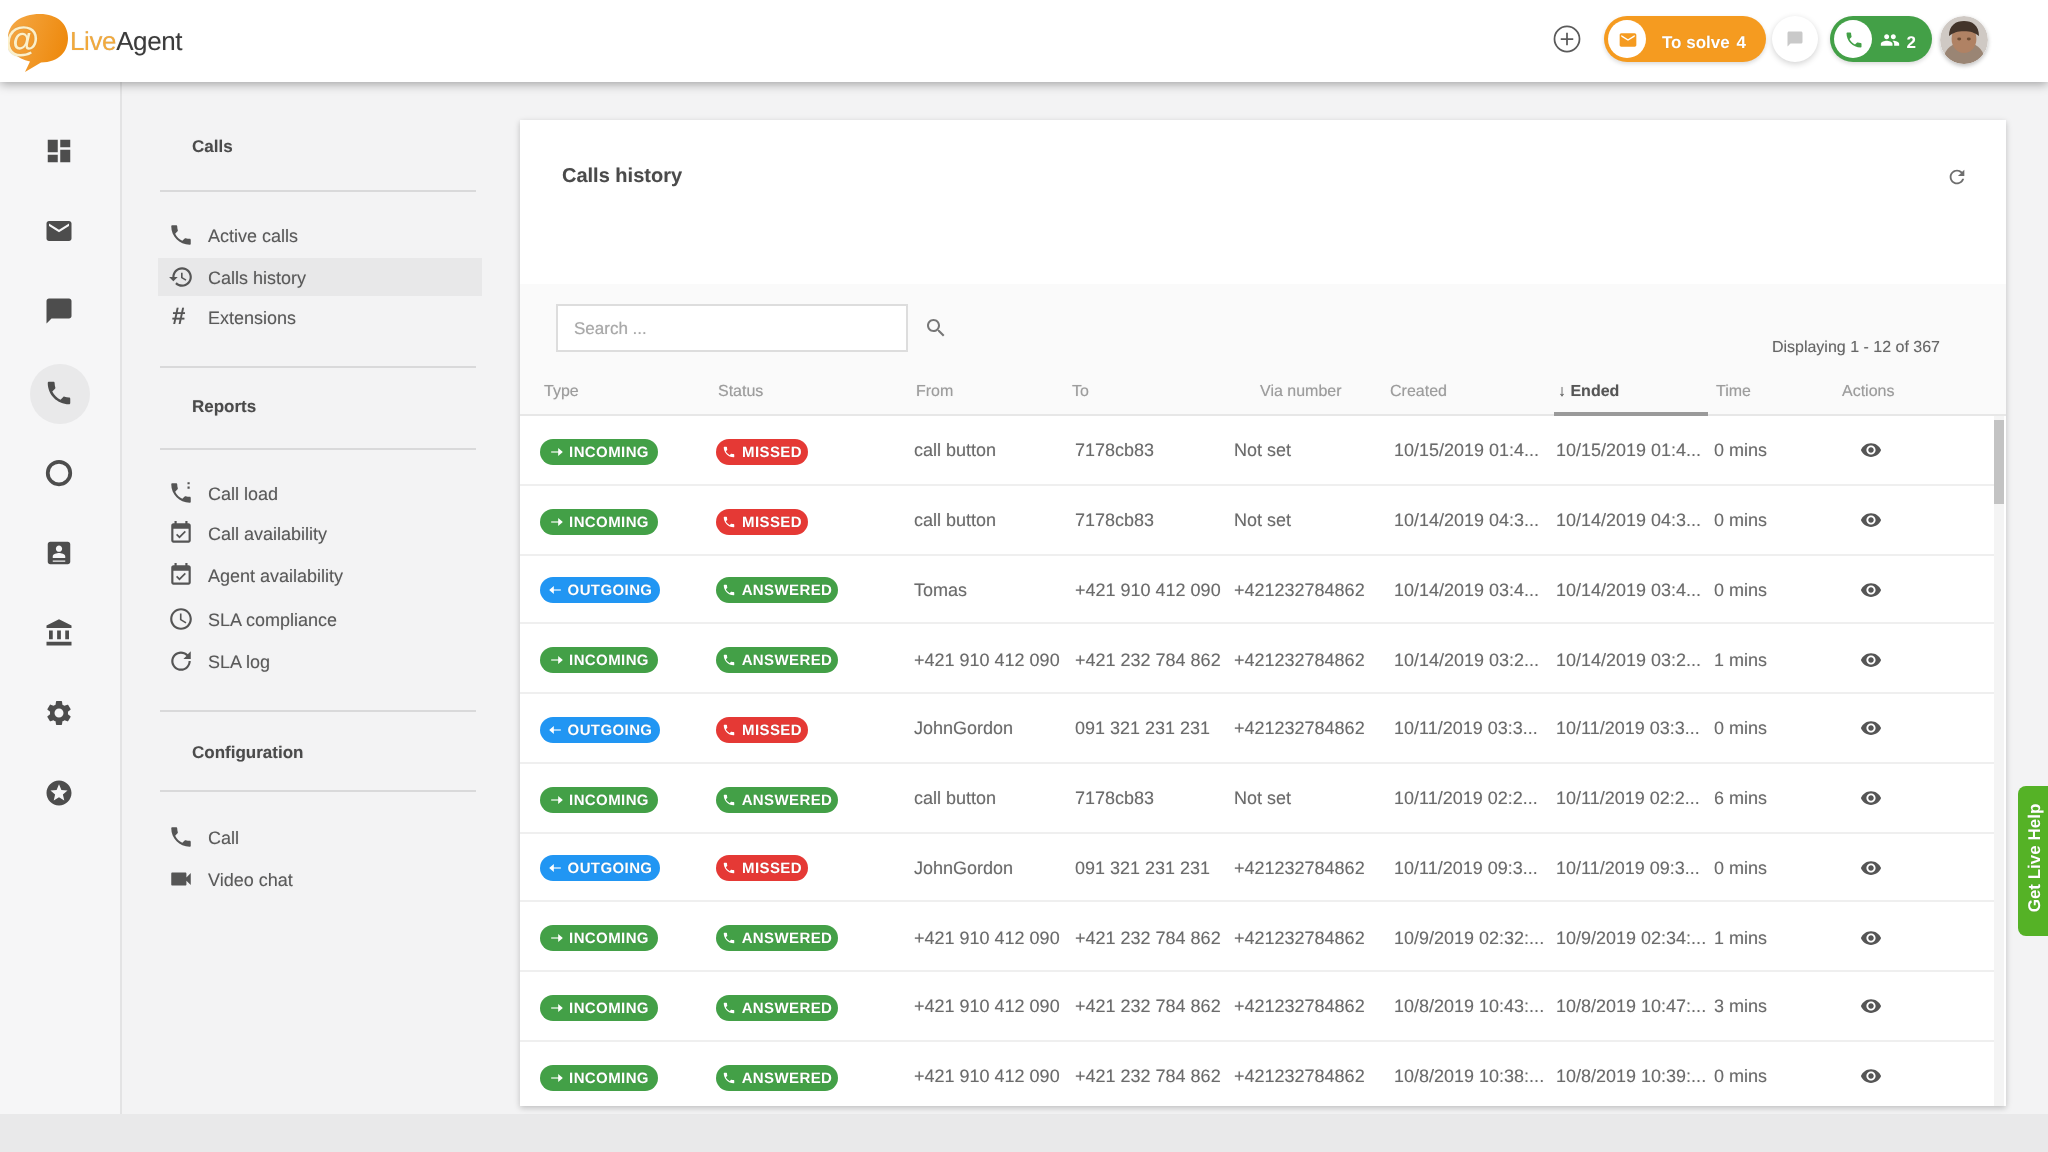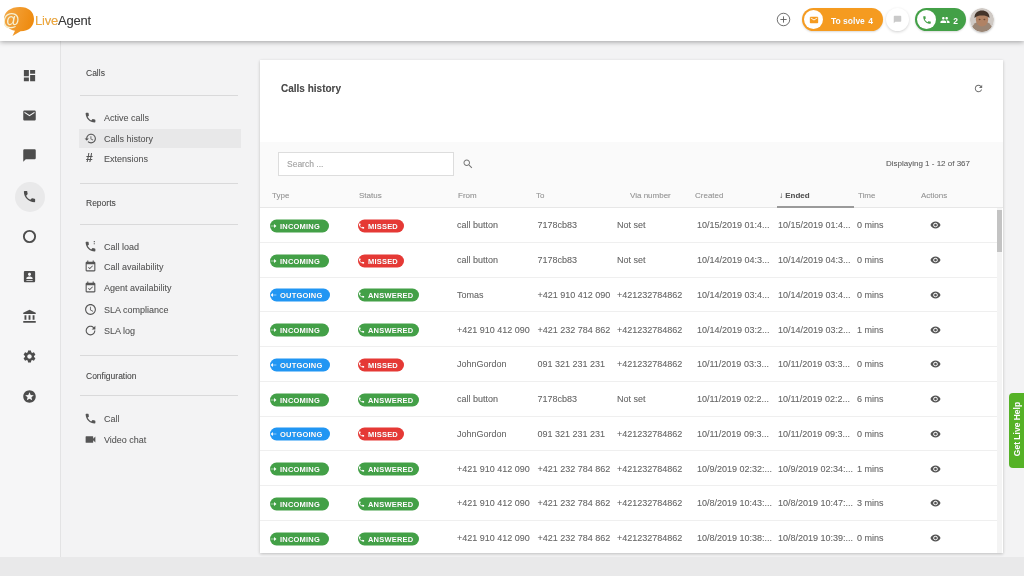--- a/index.html
+++ b/index.html
@@ -29,55 +29,55 @@
   box-shadow:0 1px 2px rgba(0,0,0,0.25);}
 
 
 .app { position:absolute; left:0; top:41px; width:1024px; height:516px; background:#f3f3f4; }
 .rail { position:absolute; left:0; top:0; width:61px; height:516px; background:#f6f6f7; border-right:1px solid #e3e3e4; }
 .rail .ic { position:absolute; left:22px; width:15px; height:15px; color:#4d4d4d; }
 .rail .activec { position:absolute; left:15px; top:141px; width:30px; height:30px; background:#e9e9ea; border-radius:50%; }
 
 
 .menu { position:absolute; left:62px; top:0; width:198px; height:516px; }
-.mhead { position:absolute; left:24px; font-size:8.5px; font-weight:normal; color:#4b4b4b; }
+.mhead { position:absolute; left:34px; font-size:8.5px; font-weight:bold; color:#4b4b4b; }
 .mdiv { position:absolute; left:18px; width:158px; border-top:1px solid #d9d9da; }
 .mitem { position:absolute; left:17px; width:162px; height:19px; font-size:9px; color:#5a5a5a; }
 .mitem .mi { position:absolute; left:5px; top:3px; width:13px; height:13px; color:#555; }
 .mitem .mt { position:absolute; left:25px; top:5px; }
 .mitem.on { background:#e8e8e9; }
 
 
 .card { position:absolute; left:260px; top:19px; width:743px; height:493px; background:#fff;
   box-shadow:0 1px 3px rgba(0,0,0,0.22); }
 .card h1 { position:absolute; left:21px; top:23px; font-size:10px; font-weight:bold; color:#4a4a4a; }
 .refresh { position:absolute; left:713px; top:22.5px; width:11px; height:11px; color:#6e6e6e; }
 .tabs { position:absolute; left:0; top:59px; width:743px; height:22px; border-bottom:1px solid #e2e2e2; }
 .tab-all { position:absolute; left:19px; top:5px; width:38px; text-align:center; font-size:8.5px; color:#555; }
 .tab-all .bar { position:absolute; left:0; top:14px; width:38px; height:3px; background:#e0a23e; }
 .tab-cf { position:absolute; left:68px; top:6px; font-size:7px; color:#6e6e6e; letter-spacing:0.3px;}
 .toolbar { position:absolute; left:0; top:82px; width:743px; height:44px; background:#fafafa; }
 .search { position:absolute; left:18px; top:10px; width:176px; height:24px; border:1px solid #ddd; background:#fff;
   font-size:8.5px; color:#a9a9a9; line-height:23px; padding-left:8px; }
 .mag { position:absolute; left:202px; top:16px; width:12px; height:12px; color:#777; }
-.displaying { position:absolute; right:33px; top:17px; font-size:8px; color:#666;padding-left:20px; }
+.displaying { position:absolute; right:33px; top:27px; font-size:8px; color:#666;padding-left:20px; }
 
 
 .thead { position:absolute; left:0; top:126px; width:743px; height:22px; font-size:8px; color:#9d9d9d; border-bottom:1px solid #e7e7e7; background:#fafafa; }
 .thead span { position:absolute; top:5px; }
 .th-ended { color:#555; font-weight:bold; }
 .th-ended .ul { position:absolute; left:-2.5px; top:15px; width:77px; height:2px; background:#9a9a9a; }
 .tbody { position:absolute; left:0; top:148px; width:743px; height:345px; overflow:hidden; }
 .row { position:relative; width:738px; height:34.75px; border-bottom:1px solid #efefef; font-size:9px; color:#6b6b6b; }
 .row span { position:absolute; top:calc(50% + 0.5px); transform:translateY(-50%); white-space:nowrap; }
 .c1 { left:10px; } .c2 { left:98px; } .c3 { left:197px; } .c4 { left:277.5px; }
 .c5 { left:357px; } .c6 { left:437px; } .c7 { left:518px; } .c8 { left:597px; }
 .c9 { left:670px; }
 .pill { display:inline-block; height:13px; line-height:13px; border-radius:7px; color:#fff;
-  font-size:7.5px; font-weight:bold; letter-spacing:0.2px; }
+  font-size:7.5px; font-weight:bold; text-align:center; letter-spacing:0.2px; }
 .pin  { background:#43a047; width:59px; }
 .pout { background:#2196f3; width:60px; }
 .pmis { background:#e53935; width:46px; }
 .pans { background:#43a047; width:61px; }
 .sbar { position:absolute; right:1px; top:148px; width:5px; height:345px; background:#f4f4f4; }
 .sthumb { position:absolute; right:0; top:2px; width:5px; height:42px; background:#c3c3c3; }
 
 
 .glh { position:absolute; left:1009px; top:393px; width:15px; height:75px; background:#55b226; border-radius:4px 0 0 4px; }
 .glh span { position:absolute; left:-27px; top:31px; width:70px; transform:rotate(-90deg); font-size:8.5px; font-weight:bold;

